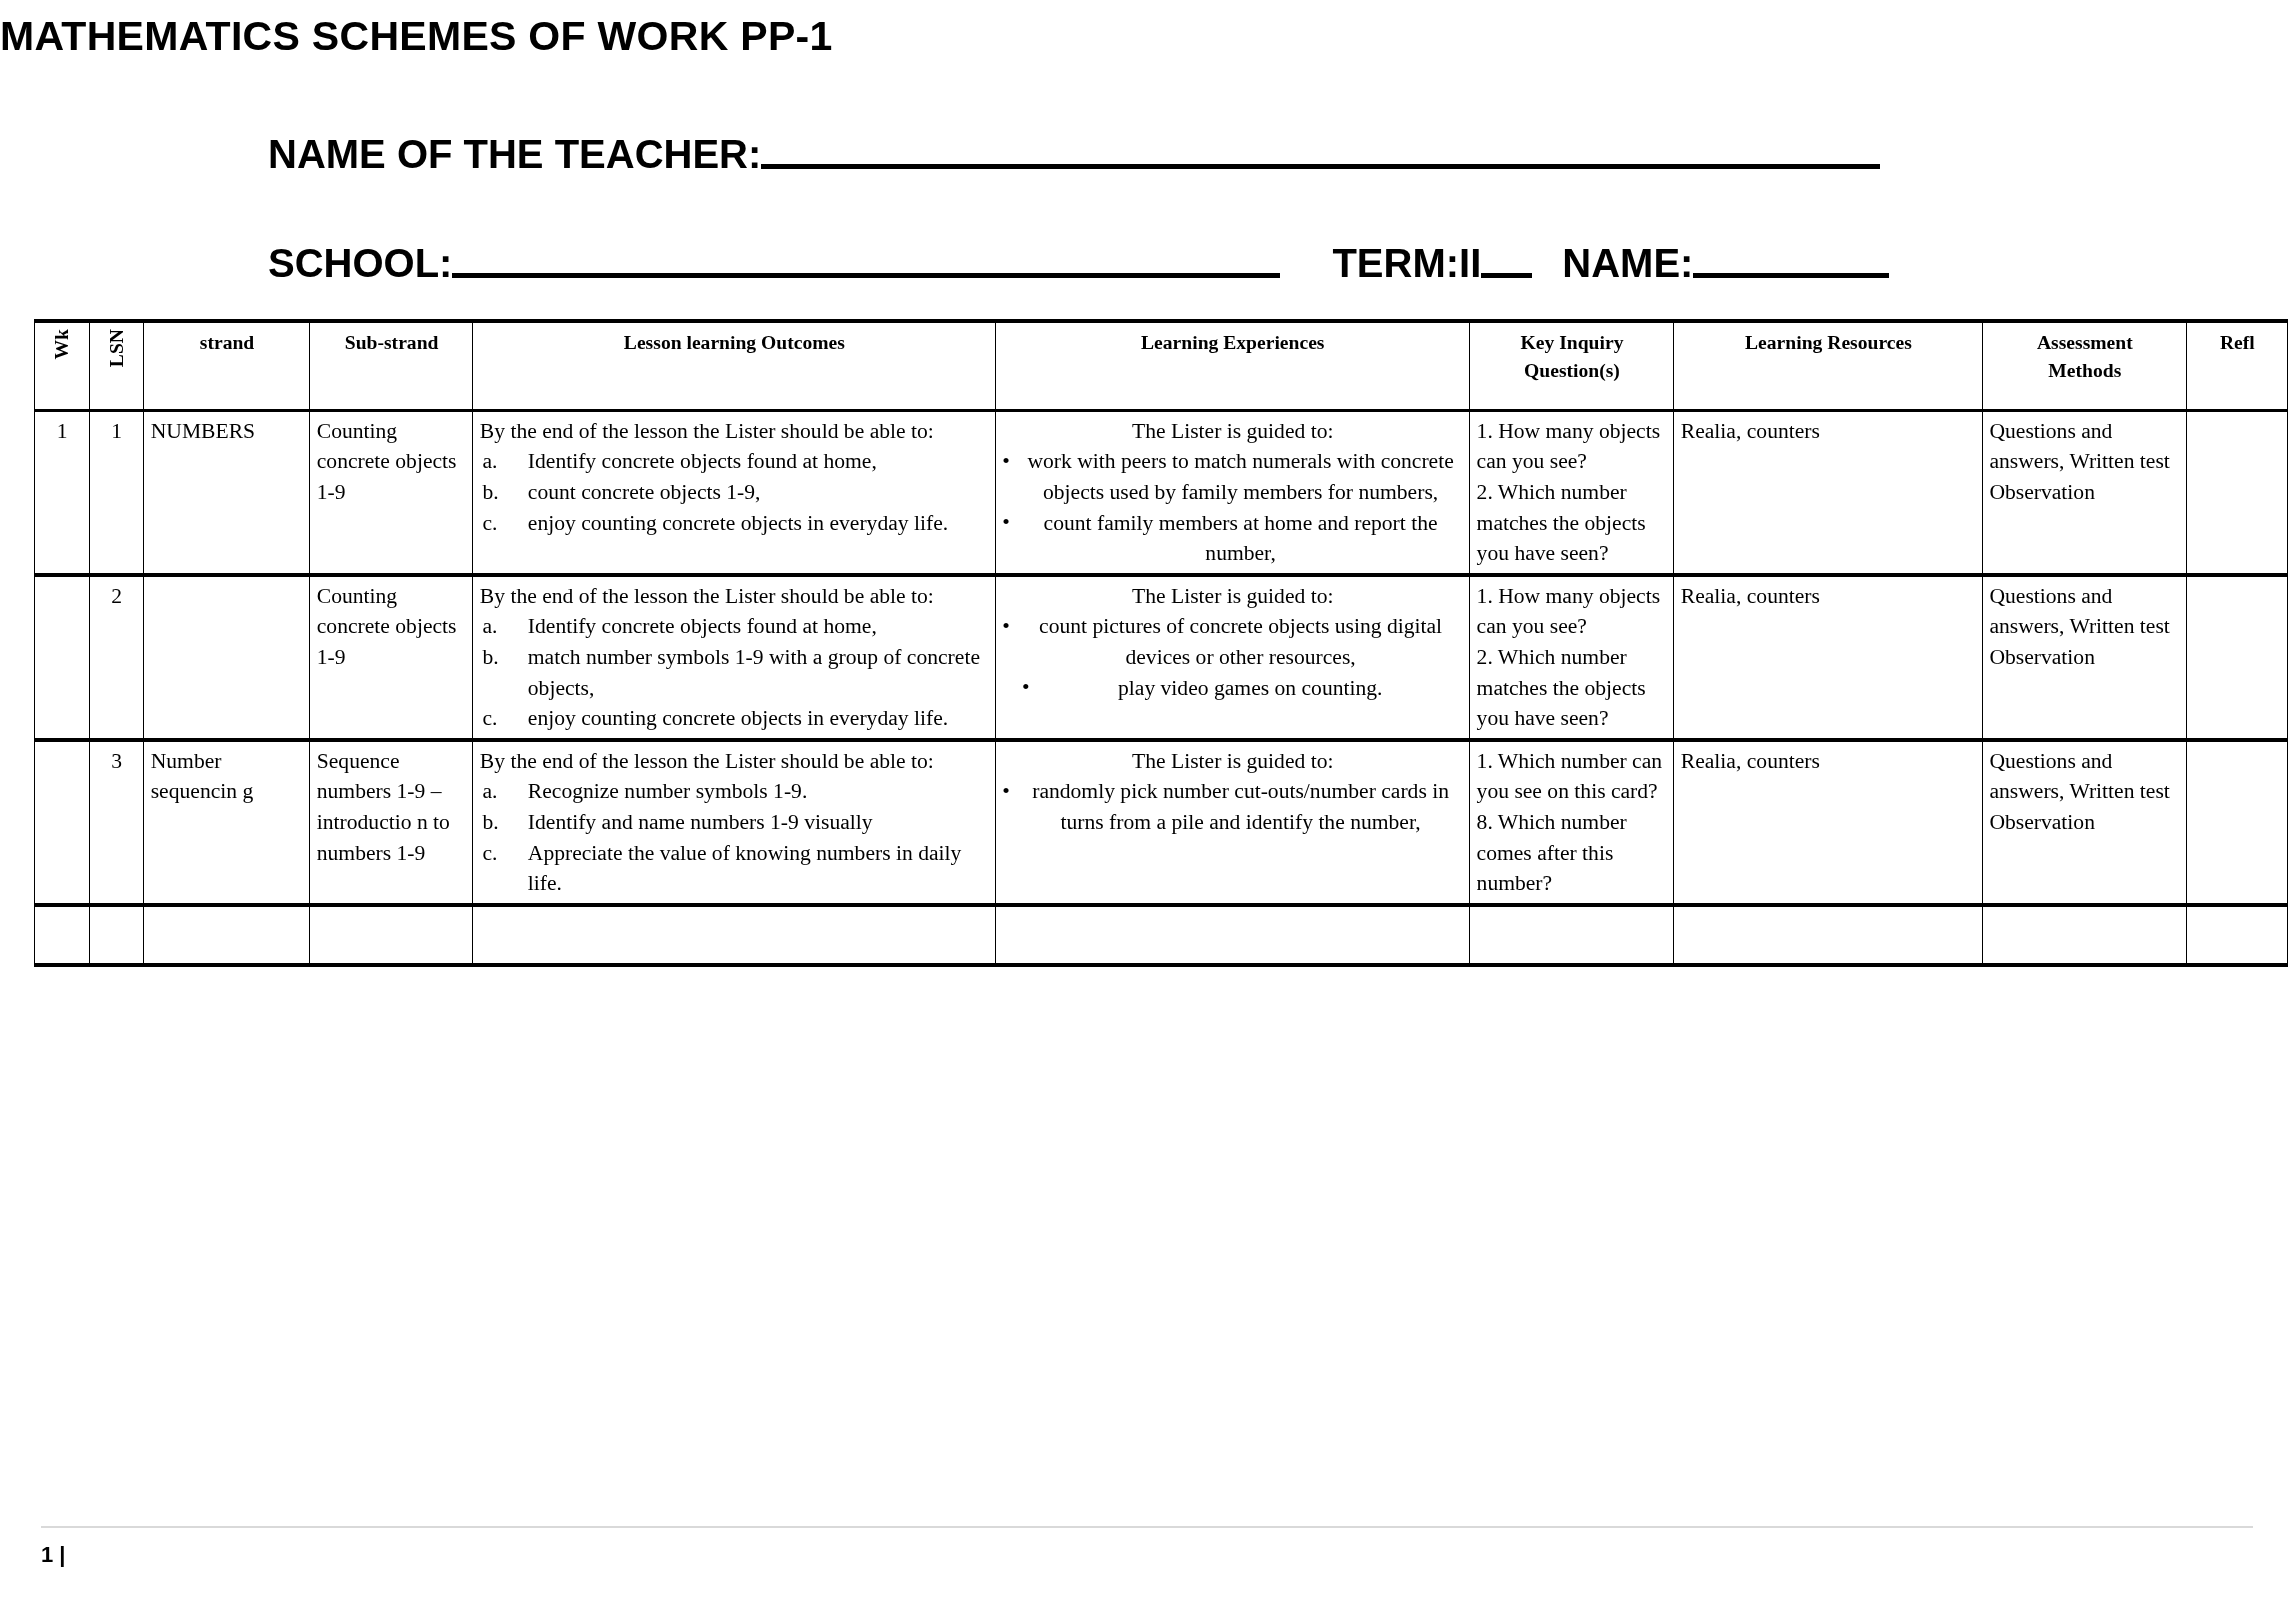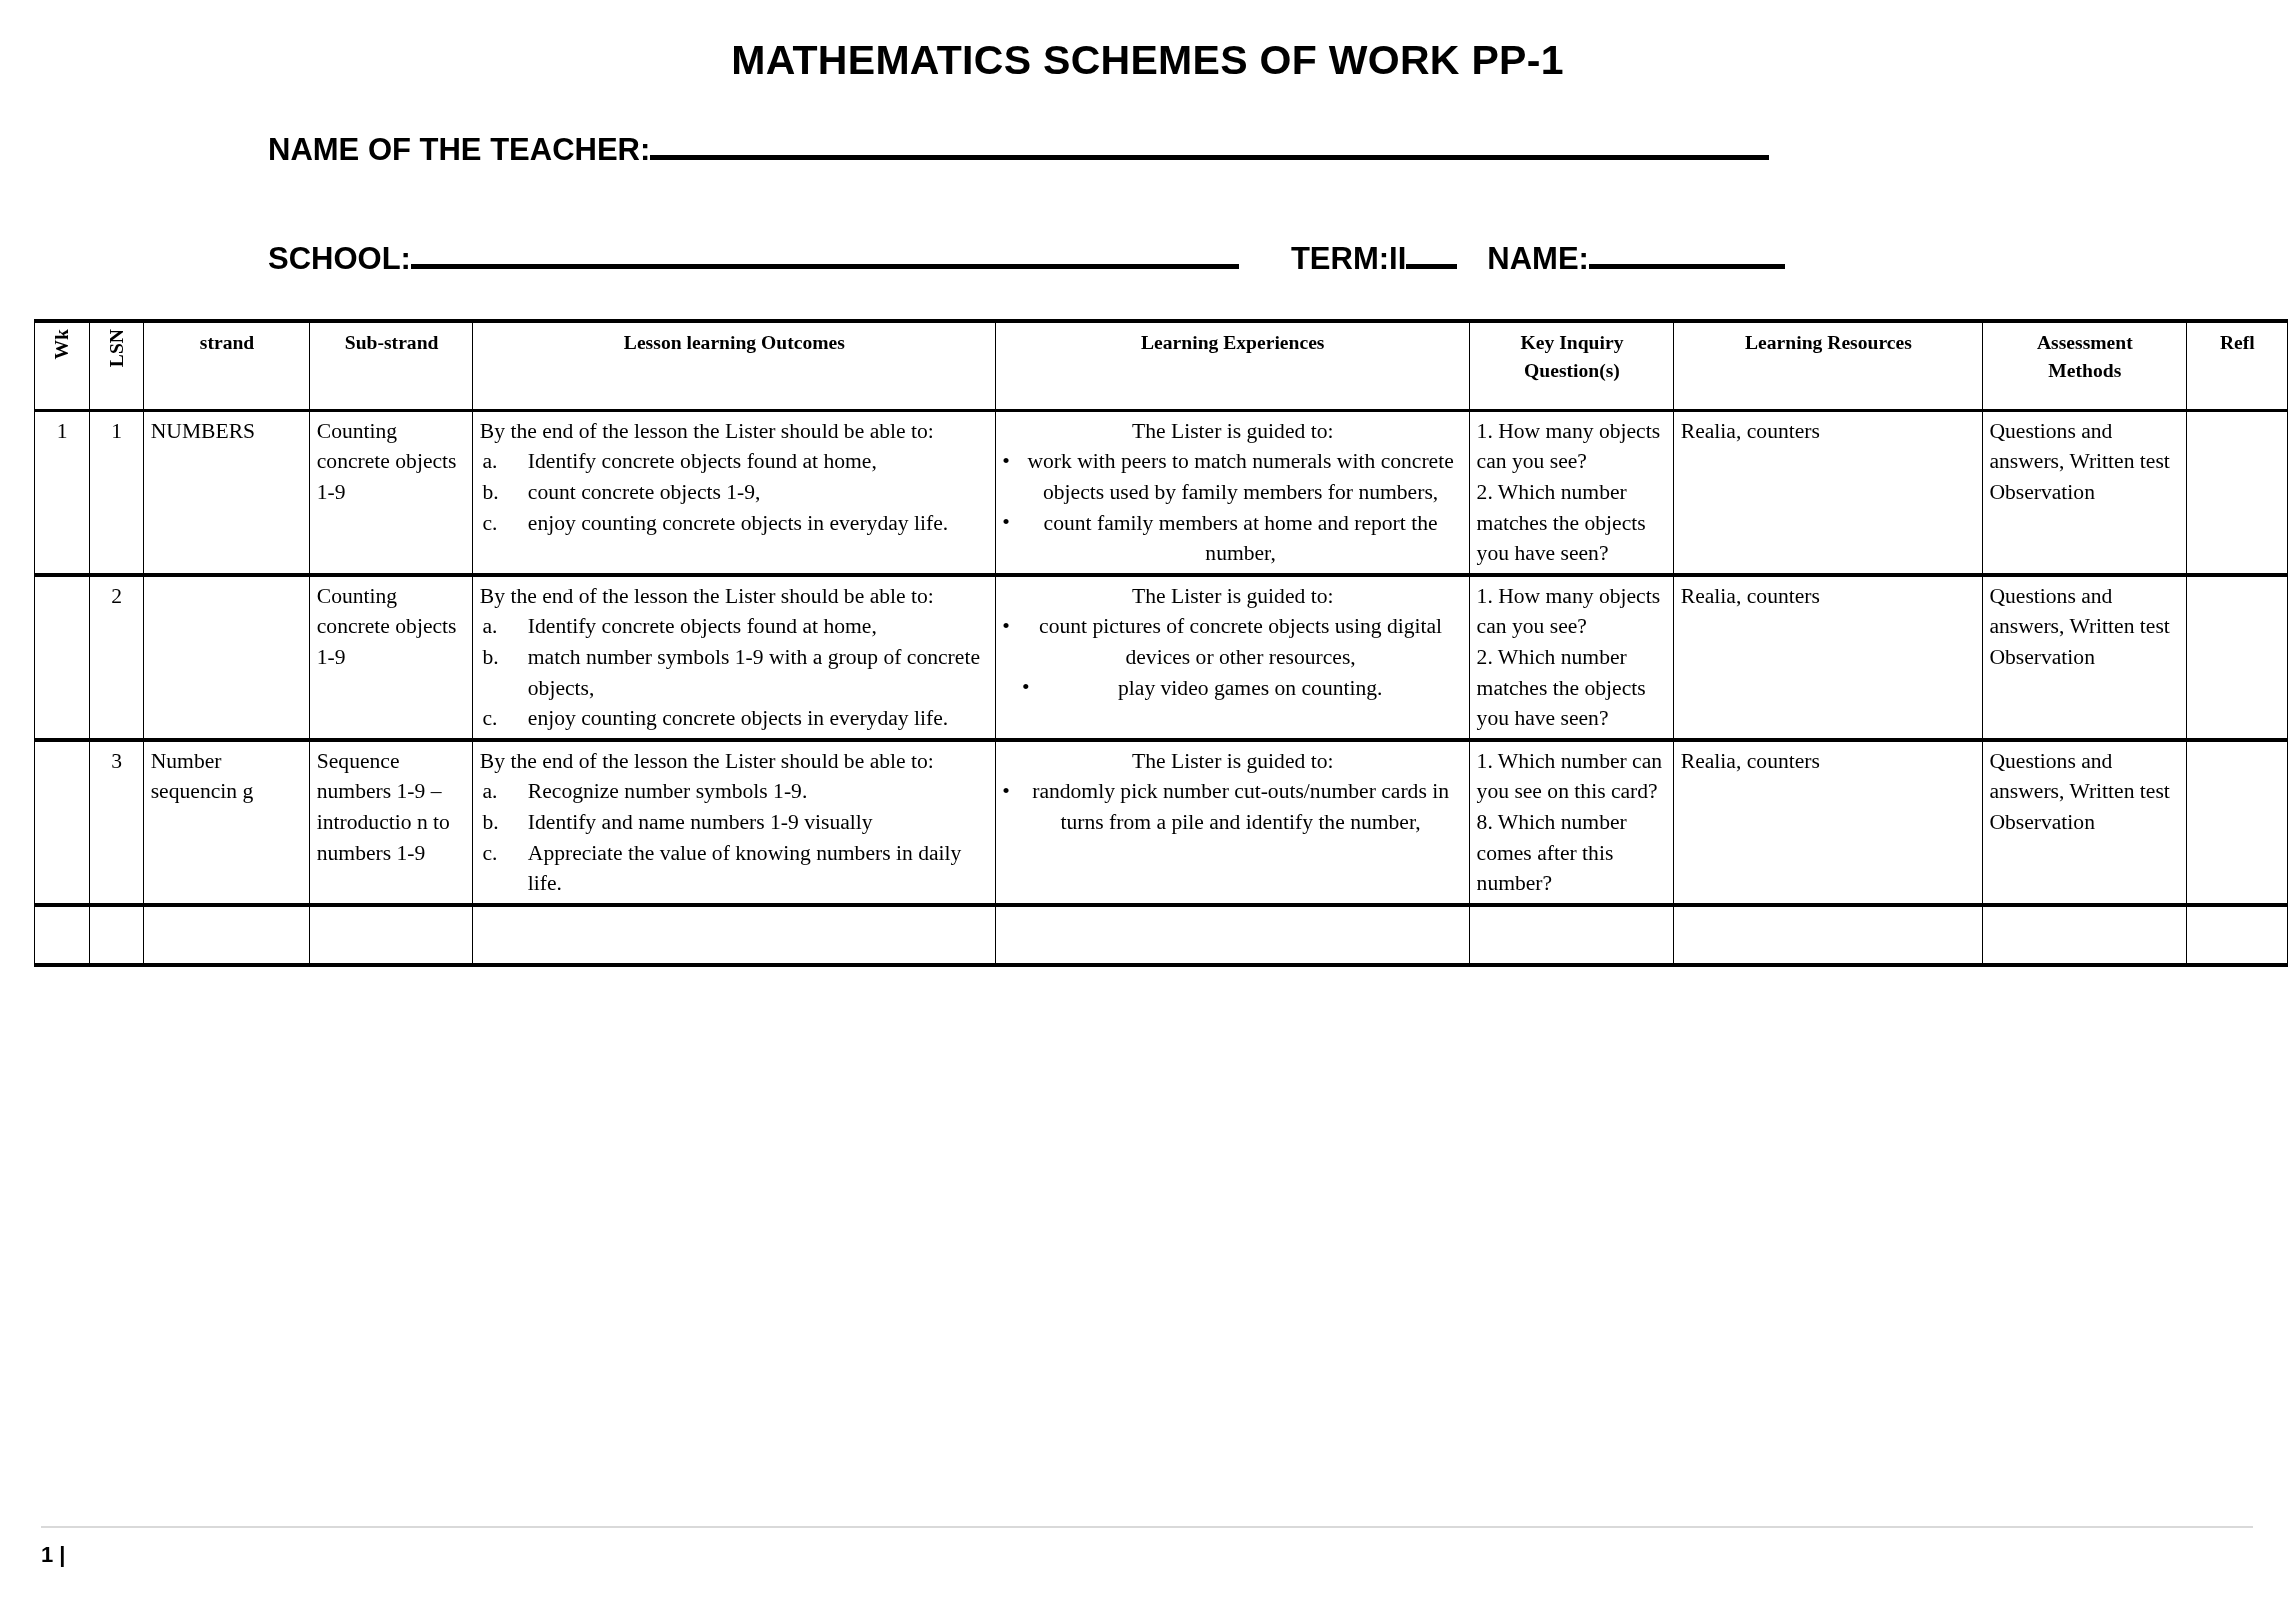--- a/index.html
+++ b/index.html
@@ -18,33 +18,32 @@
 
   .page {
     position: absolute;
     left: 0; top: 0;
     width: 2295px;
     height: 1623px;
   }
 
   
   .doc-title {
-    text-align: center;
     font-family: "Liberation Sans", "DejaVu Sans", sans-serif;
     font-weight: bold;
     font-size: 41px;
     letter-spacing: 0.3px;
-    padding-top: 38px;
+    padding-top: 14px;
     line-height: 1.1;
   }
 
   .hdr-line {
     font-family: "Liberation Sans", "DejaVu Sans", sans-serif;
     font-weight: bold;
-    font-size: 31px;
+    font-size: 40px;
     line-height: 1.0;
     white-space: nowrap;
     display: flex;
     align-items: flex-end;
   }
   .hdr-teacher {
     position: absolute;
     left: 268px;
     top: 134px;
   }

